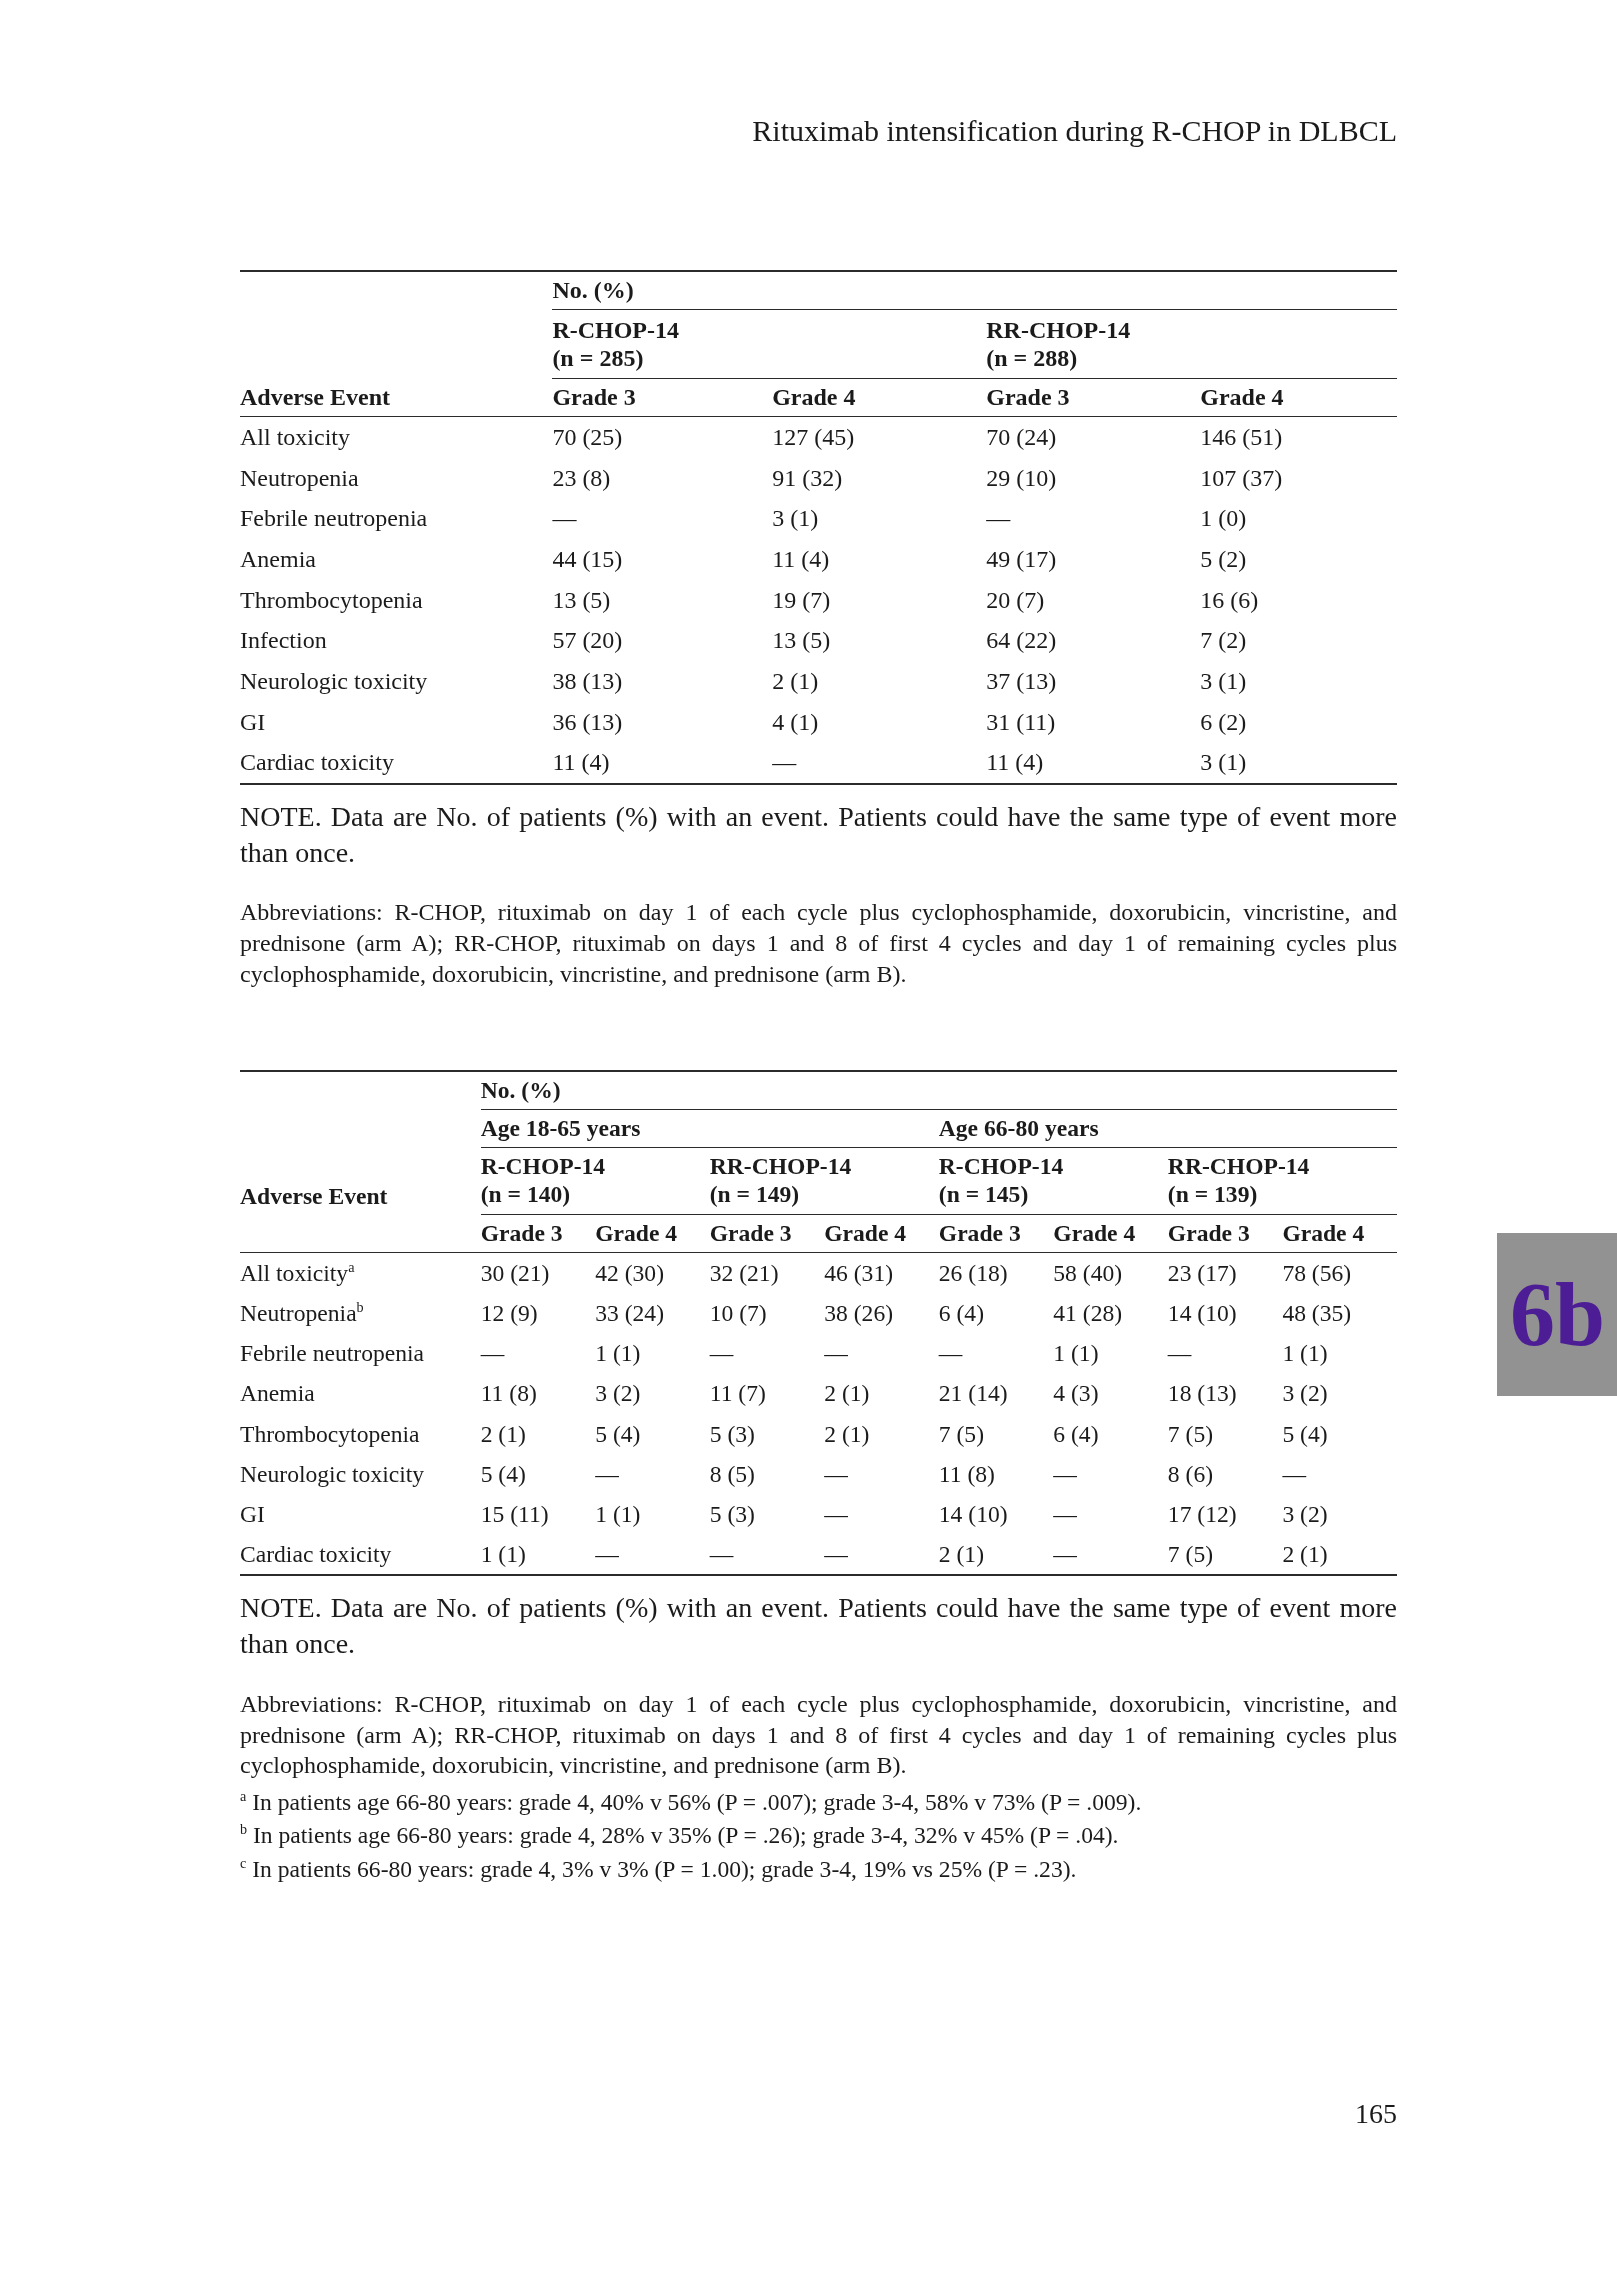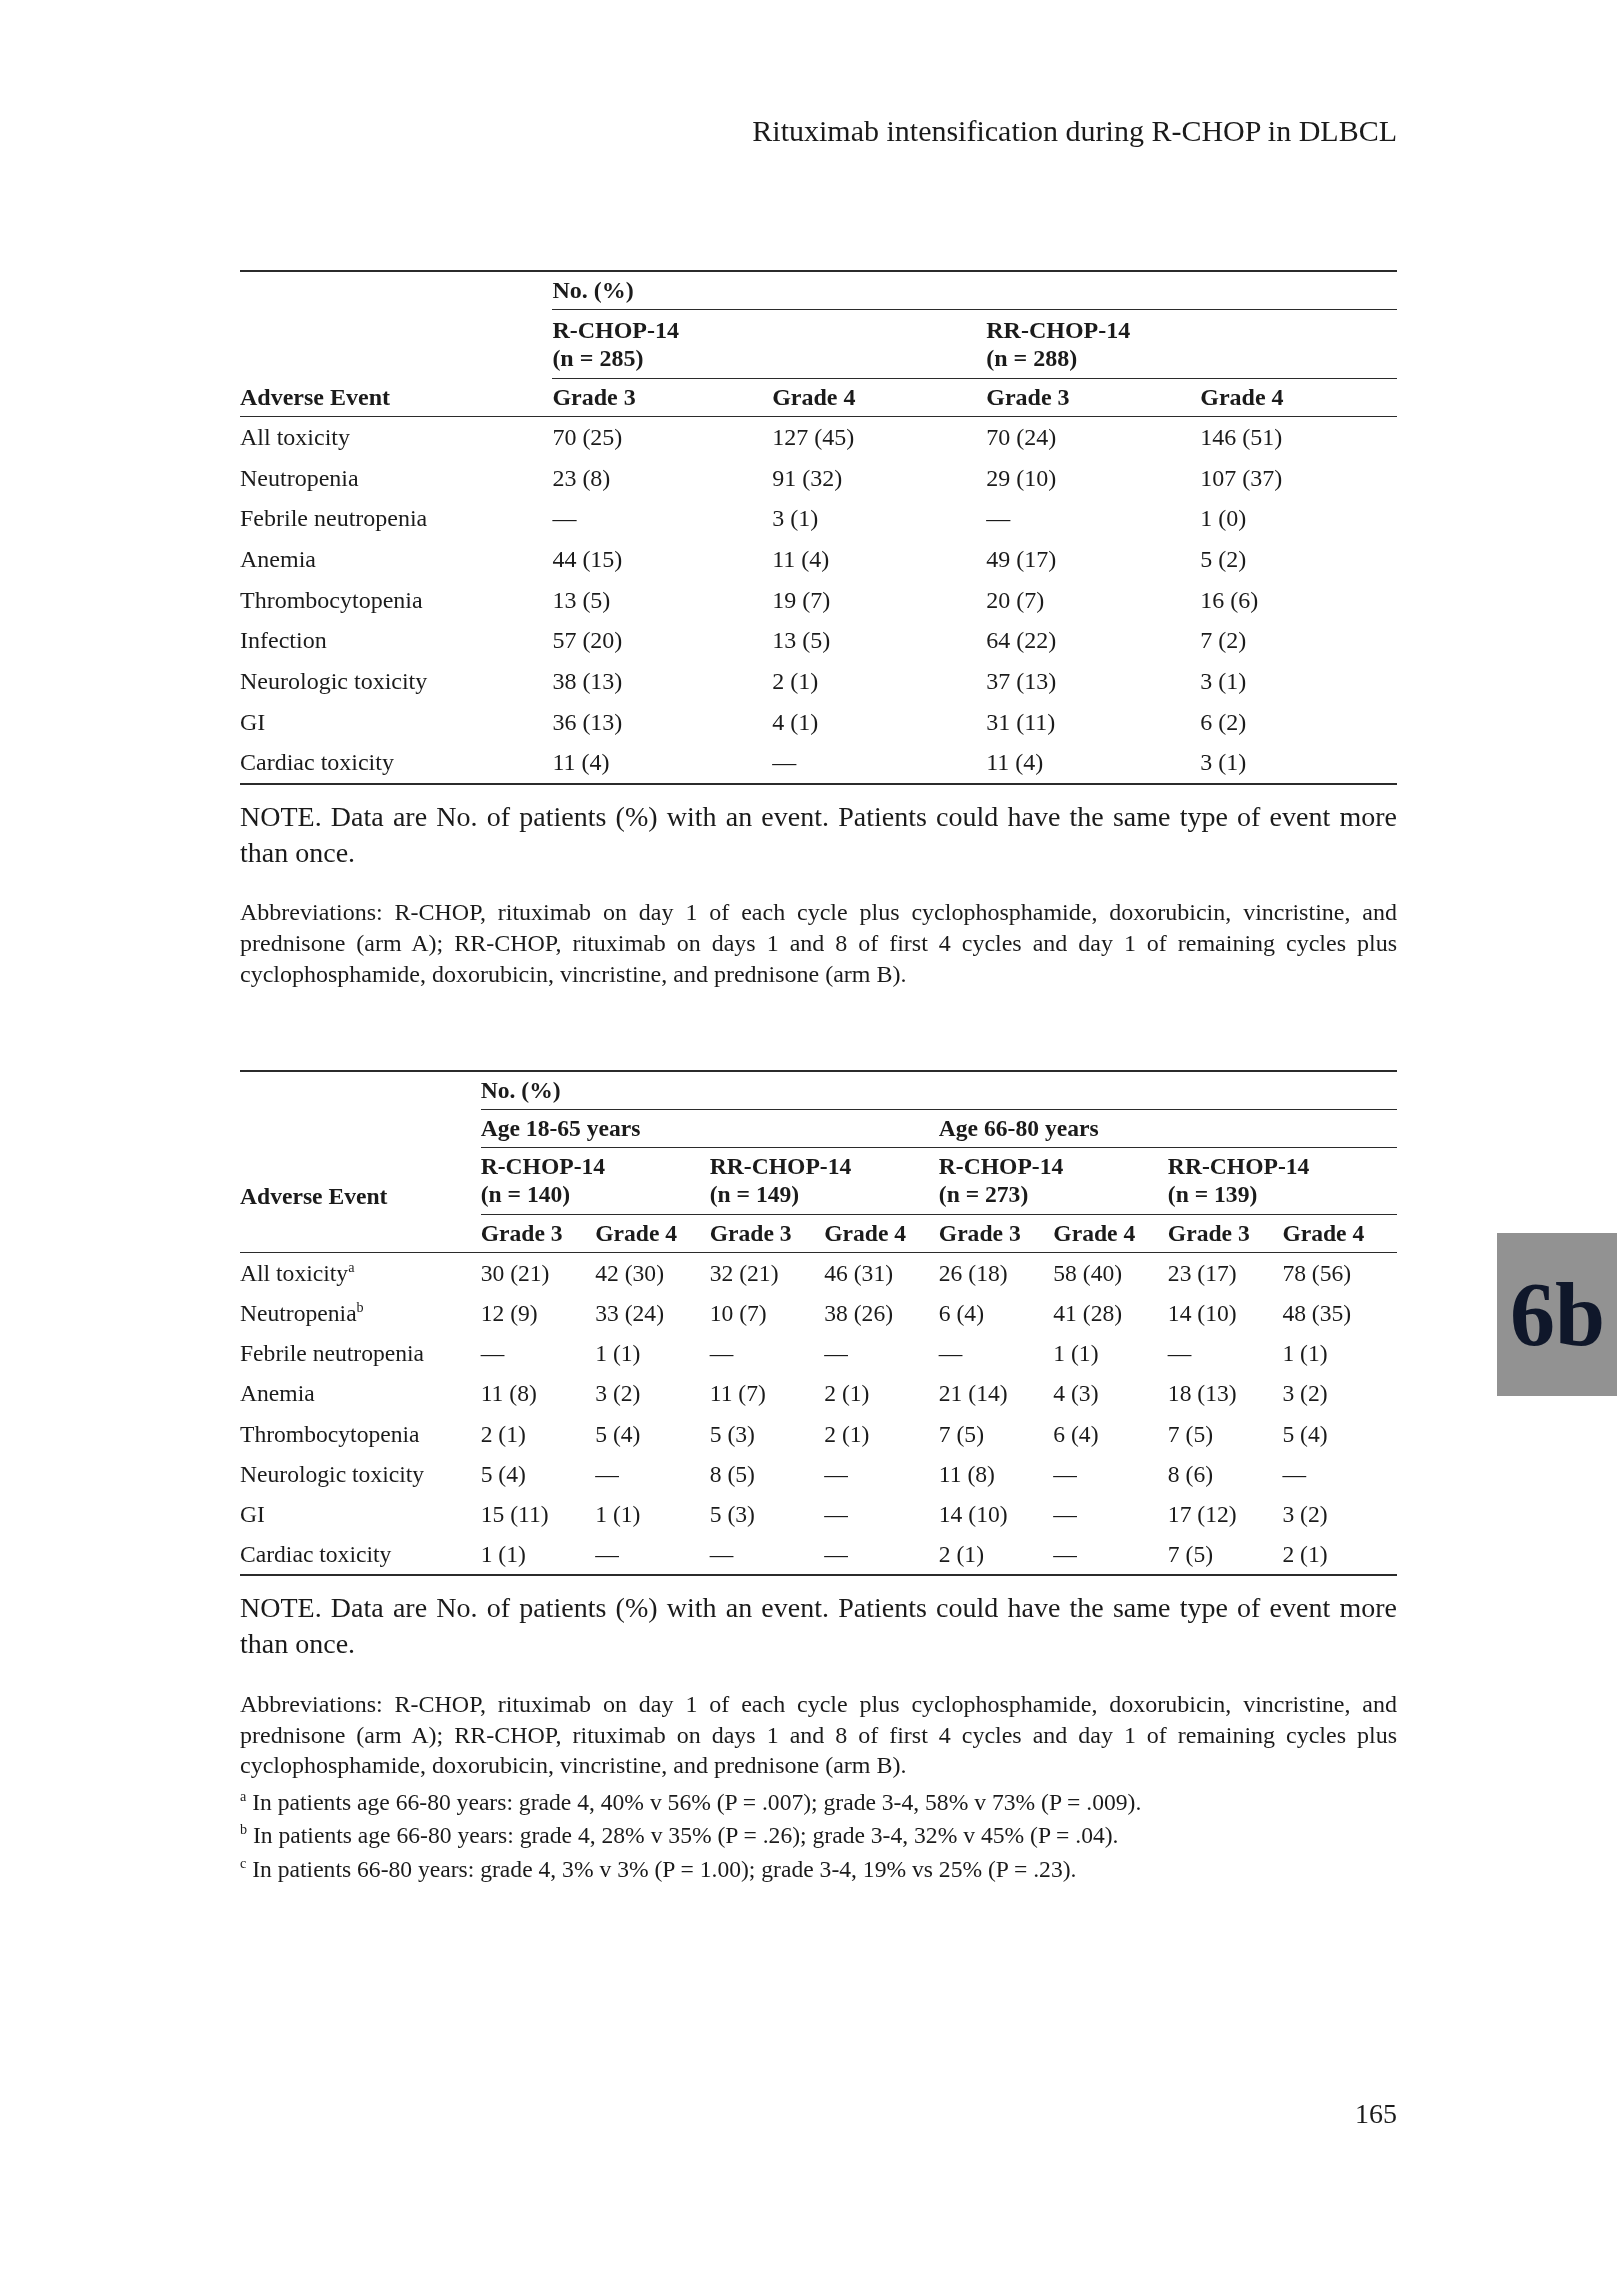--- a/index.html
+++ b/index.html
@@ -49,21 +49,21 @@
   p.abbrev { font-size: 24px; line-height: 1.28; margin: 27px 0 0 0; text-align: justify; }
   p.fn     { font-size: 23.6px; line-height: 1.32; margin: 2.3px 0 0 0; }
   p.fn.first { margin-top: 6px; }
   .section-gap { height: 61px; }
 
   .tab-6b {
     position: absolute;
     top: 1233px; right: 0;
     width: 121px; height: 163px;
     background: #929292;
-    color: #0f172a;
+    color: #4c1d95;
     display: flex; align-items: center; justify-content: center;
     font-size: 90px; font-weight: bold;
   }
   .page-number {
     position: absolute;
     top: 2098px; right: 221px;
     font-size: 28px;
   }
 </style>
 </head>
@@ -206,21 +206,21 @@
         <th colspan="2" class="rb armcell">
           <div>R-CHOP-14</div>
           <div>(n = 140)</div>
         </th>
         <th colspan="2" class="rb armcell">
           <div>RR-CHOP-14</div>
           <div>(n = 149)</div>
         </th>
         <th colspan="2" class="rb armcell">
           <div>R-CHOP-14</div>
-          <div>(n = 273)</div>
+          <div>(n = 145)</div>
         </th>
         <th colspan="2" class="rb armcell">
           <div>RR-CHOP-14</div>
           <div>(n = 139)</div>
         </th>
       </tr>
       <tr>
         <th class="rb"></th>
         <th class="rb">Grade 3</th>
         <th class="rb">Grade 4</th>

